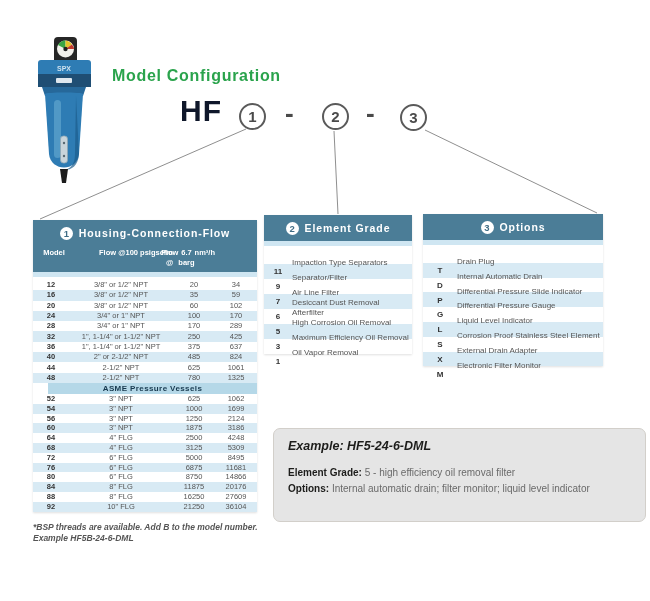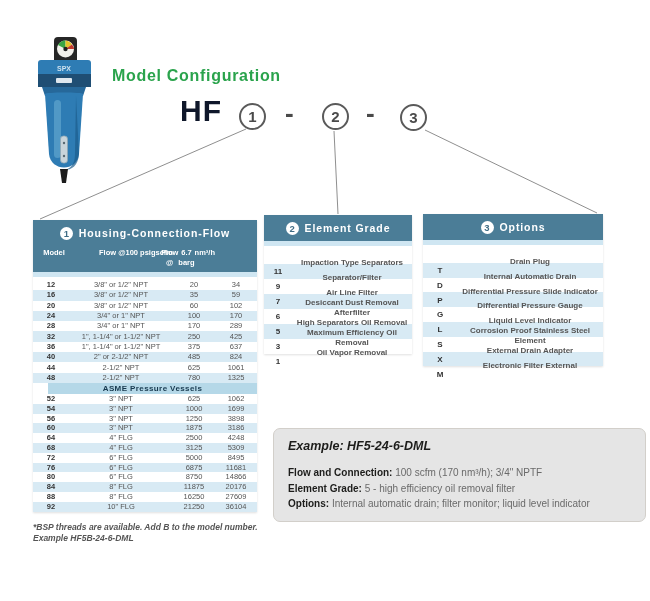--- a/index.html
+++ b/index.html
@@ -31,21 +31,21 @@
   .cl{font-size:7.5px;line-height:9.5px;text-align:center;color:#fff;font-weight:bold;min-height:9.5px;}
   .band{height:5px;background:#cfe6f2;margin-bottom:3px;}
   .trow{display:grid;align-items:center;}
   .t1 .trow{grid-template-columns:36px 104px 42px 42px;height:10.3px;}
   .t2 .trow{grid-template-columns:28px 1fr;height:15px;}
   .t3 .trow{grid-template-columns:34px 1fr;height:14.8px;}
   .t1 .asme-rows .trow{height:9.8px;}
   .trow.alt{background:#d8eaf4;}
   .trow span{font-size:7.5px;color:#555;text-align:center;line-height:10px;}
   .trow span.c0{font-weight:bold;color:#333;}
-  .t2 .trow span,.t3 .trow span{font-size:8px;text-align:center;font-weight:bold;}
+  .t2 .trow span,.t3 .trow span{font-size:8px;text-align:left;}
   .t2 .trow span.c0,.t3 .trow span.c0{text-align:center;font-weight:bold;color:#333;margin-top:18px;}
   .asme{height:11px;background:#b5d8e8;color:#16384e;font-weight:bold;font-size:8px;
         letter-spacing:.4px;text-align:center;line-height:11.5px;margin-left:15px;}
   .example{position:absolute;left:273px;top:428px;width:373px;height:94px;box-sizing:border-box;
         background:#e5e5e5;border:1px solid #d2cfca;border-radius:7px;padding:10px 14px;z-index:3;}
   .ex-title{font-style:italic;font-weight:bold;font-size:12.5px;color:#1d1d1b;}
   .ex-lines{margin-top:12px;}
   .ex-line{font-size:10px;line-height:15.5px;color:#6a6a6a;}
   .ex-line b{color:#1d1d1b;}
   .footnote{position:absolute;left:33px;top:522px;font-size:8.5px;font-style:italic;
@@ -190,21 +190,21 @@
         <div class="trow alt">
           <span class="c0">54</span>
           <span class="c1">3" NPT</span>
           <span class="c2">1000</span>
           <span class="c3">1699</span>
         </div>
         <div class="trow">
           <span class="c0">56</span>
           <span class="c1">3" NPT</span>
           <span class="c2">1250</span>
-          <span class="c3">3898</span>
+          <span class="c3">2124</span>
         </div>
         <div class="trow alt">
           <span class="c0">60</span>
           <span class="c1">3" NPT</span>
           <span class="c2">1875</span>
           <span class="c3">3186</span>
         </div>
         <div class="trow">
           <span class="c0">64</span>
           <span class="c1">4" FLG</span>
@@ -274,21 +274,21 @@
         <div class="trow">
           <span class="c0">7</span>
           <span class="c1">Air Line Filter</span>
         </div>
         <div class="trow alt">
           <span class="c0">6</span>
           <span class="c1">Desiccant Dust Removal Afterfilter</span>
         </div>
         <div class="trow">
           <span class="c0">5</span>
-          <span class="c1">High Separators Oil Removal</span>
+          <span class="c1">High Corrosion Oil Removal</span>
         </div>
         <div class="trow alt">
           <span class="c0">3</span>
           <span class="c1">Maximum Efficiency Oil Removal</span>
         </div>
         <div class="trow">
           <span class="c0">1</span>
           <span class="c1">Oil Vapor Removal</span>
         </div>
       </div>
@@ -324,29 +324,28 @@
         <div class="trow alt">
           <span class="c0">S</span>
           <span class="c1">Corrosion Proof Stainless Steel Element</span>
         </div>
         <div class="trow">
           <span class="c0">X</span>
           <span class="c1">External Drain Adapter</span>
         </div>
         <div class="trow alt">
           <span class="c0">M</span>
-          <span class="c1">Electronic Filter External</span>
+          <span class="c1">Electronic Filter Monitor</span>
         </div>
       </div>
   </section>
 
   <div class="example">
     <div class="ex-title">Example: HF5-24-6-DML</div>
     <div class="ex-lines">
-        <div class="ex-line"><b>Flow and Connection:</b> 100 scfm (170 nm³/h); 3/4" NPTF</div>
         <div class="ex-line"><b>Element Grade:</b> 5 - high efficiency oil removal filter</div>
         <div class="ex-line"><b>Options:</b> Internal automatic drain; filter monitor; liquid level indicator</div>
       </div>
   </div>
 
   <div class="footnote">
     <div>*BSP threads are available. Add B to the model number.</div>
     <div>Example HF5B-24-6-DML</div>
   </div>
 

